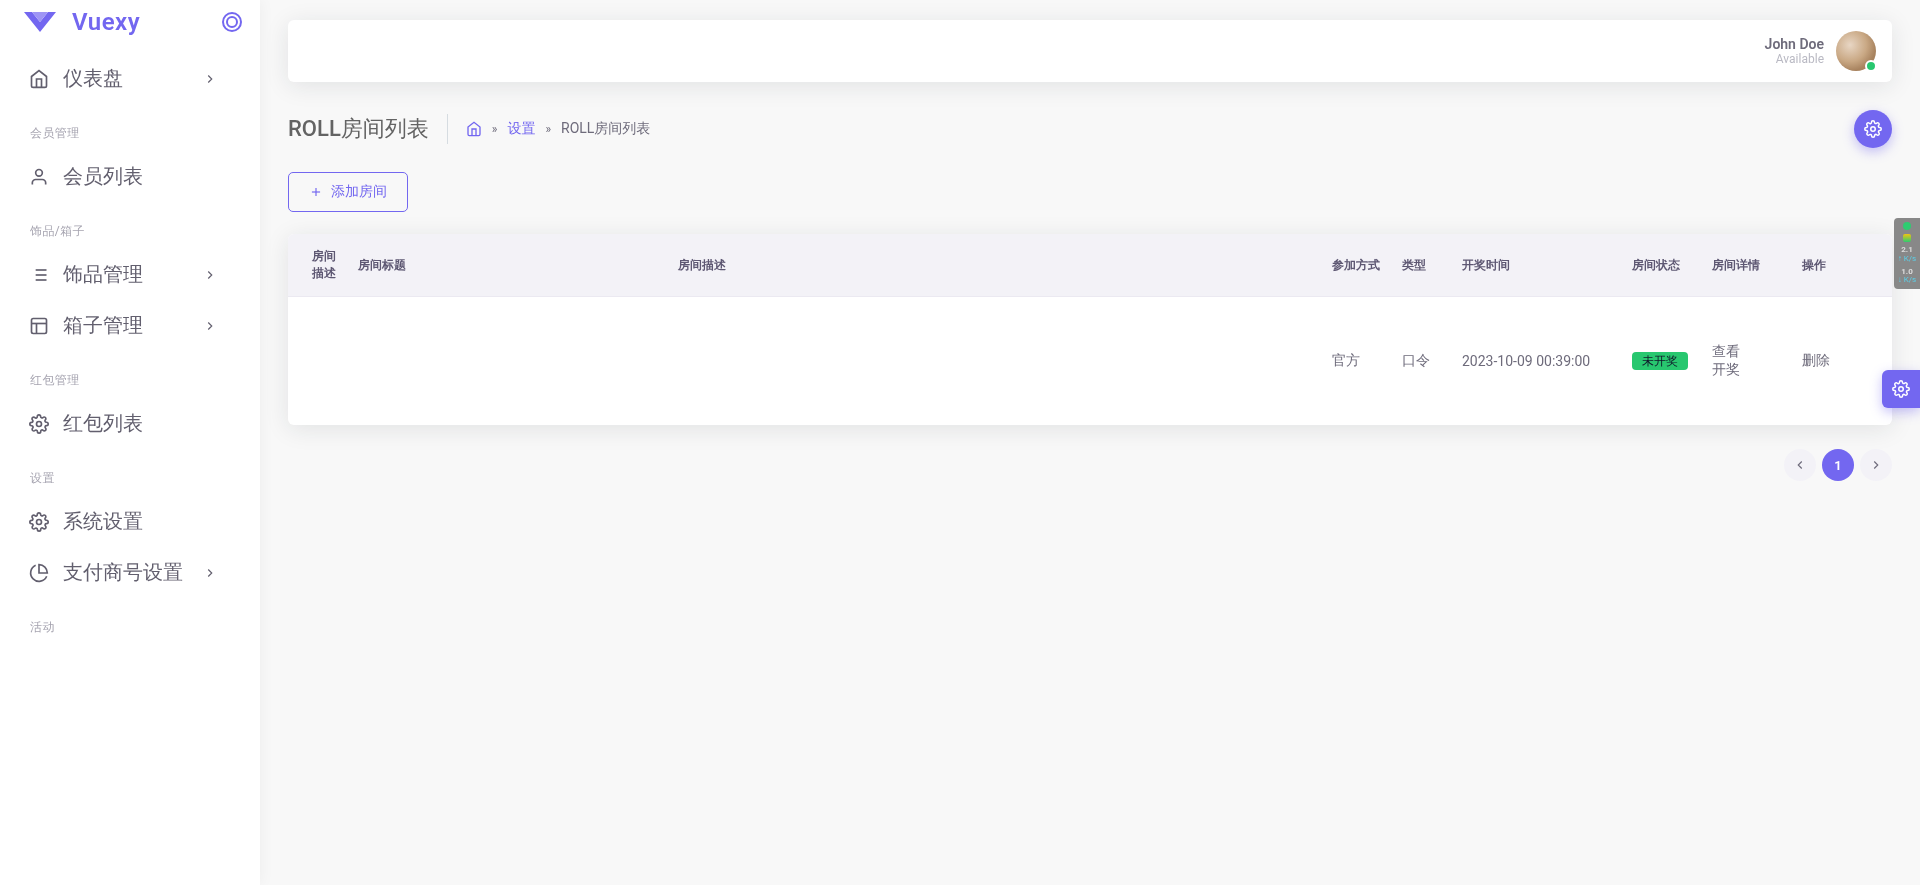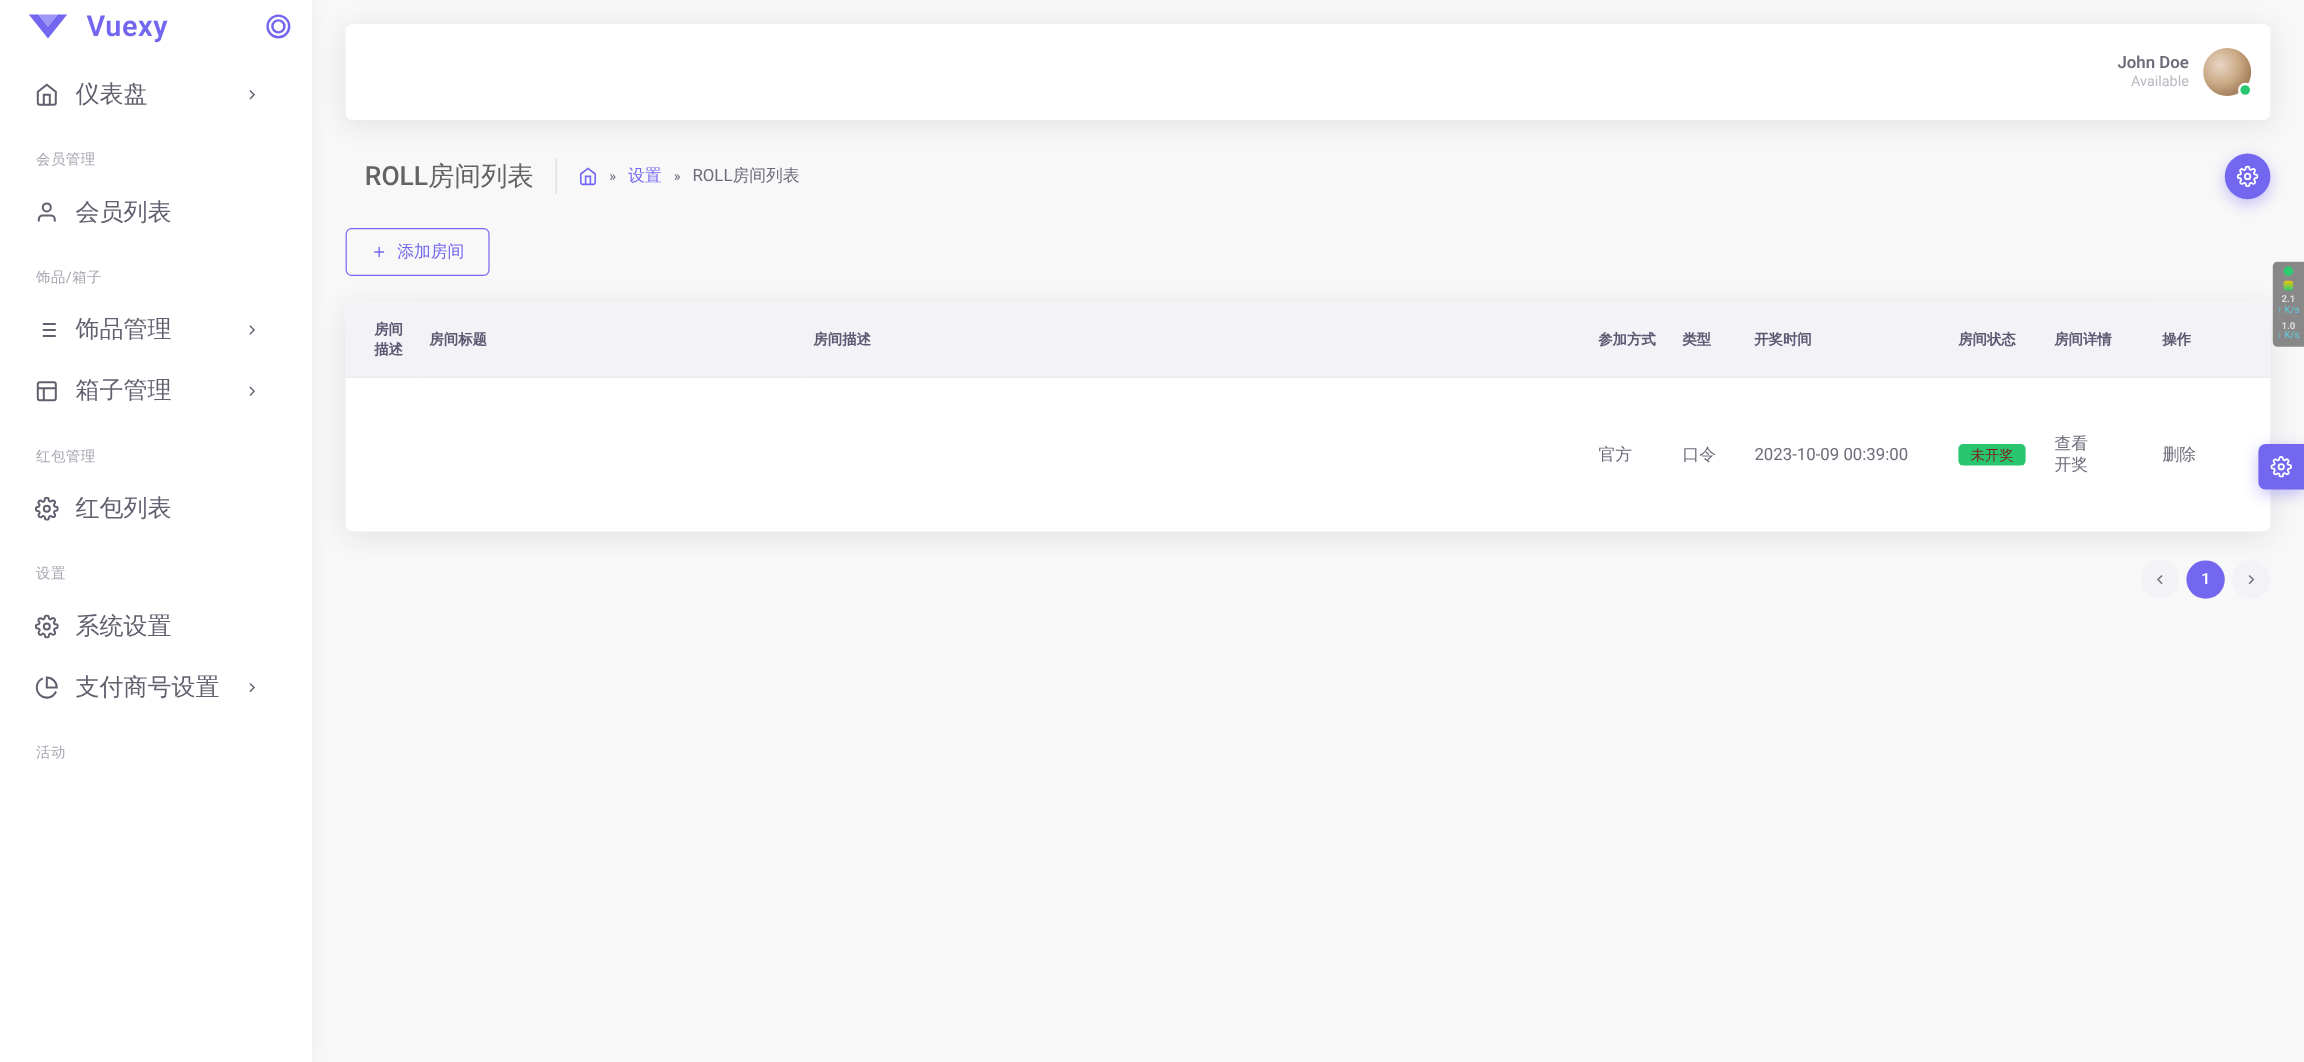--- a/index.html
+++ b/index.html
@@ -76,21 +76,21 @@
   
   .main {
     margin-left: 260px;
     padding: 0 28px;
   }
   .topbar {
     margin-top: 20px;
     background: #fff;
     border-radius: 6px;
     box-shadow: 0 4px 24px 0 rgba(34,41,47,.1);
-    height: 80px;
+    height: 62px;
     display: flex;
     align-items: center;
     justify-content: flex-end;
     padding: 0 16px;
   }
   .user-block { display: flex; align-items: center; gap: 12px; cursor: pointer;}
   .user-text { text-align: right; }
   .user-name { font-weight: 600; color: #6e6b7b; font-size: 14px; }
   .user-status { font-size: 12px; color: #b9b9c3; }
   .avatar {
@@ -107,21 +107,20 @@
     position:absolute; right:-1px; bottom:-1px;
     width:12px;height:12px;border-radius:50%;
     background:#28c76f;border:2px solid #fff;
   }
   .user-avatar-wrap{position:relative;}
   
   .page-head {
     display: flex;
     align-items: center;
     margin-top: 28px;
-    margin-left: 16px;
   }
   .page-title {
     font-size: 22px;
     color: #636363;
     font-weight: 500;
     padding-right: 18px;
     border-right: 1px solid #d6dce1;
     margin-right: 18px;
   }
   .breadcrumb { display: flex; align-items: center; gap: 10px; font-size: 14px; }
@@ -174,21 +173,21 @@
   tbody td {
     padding: 46px 10px;
     font-size: 14px;
     color: #6e6b7b;
     vertical-align: middle;
   }
   tbody td:first-child { padding-left: 24px; }
   tbody td:last-child { padding-right: 24px; }
   .badge-success {
     background: #28c76f;
-    color: #7f1d1d;
+    color: #0f172a;
     padding: 2px 10px;
     border-radius: 4px;
     font-size: 12px;
     white-space: nowrap;
   }
   .row-actions span {
     margin-right: 10px;
     color: #6e6b7b;
     cursor: pointer;
     font-size: 14px;

